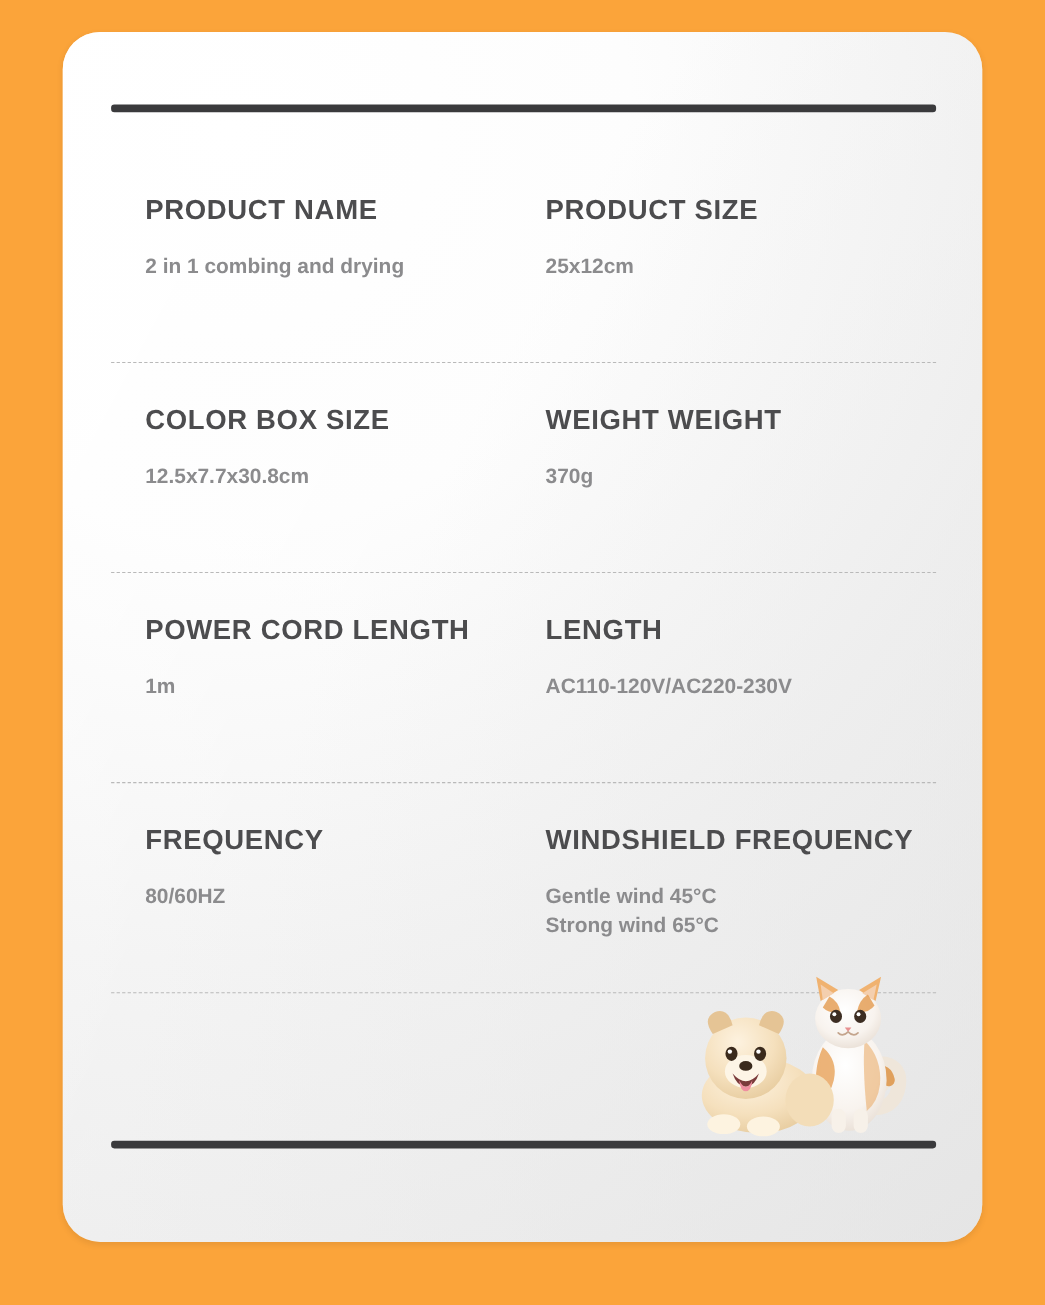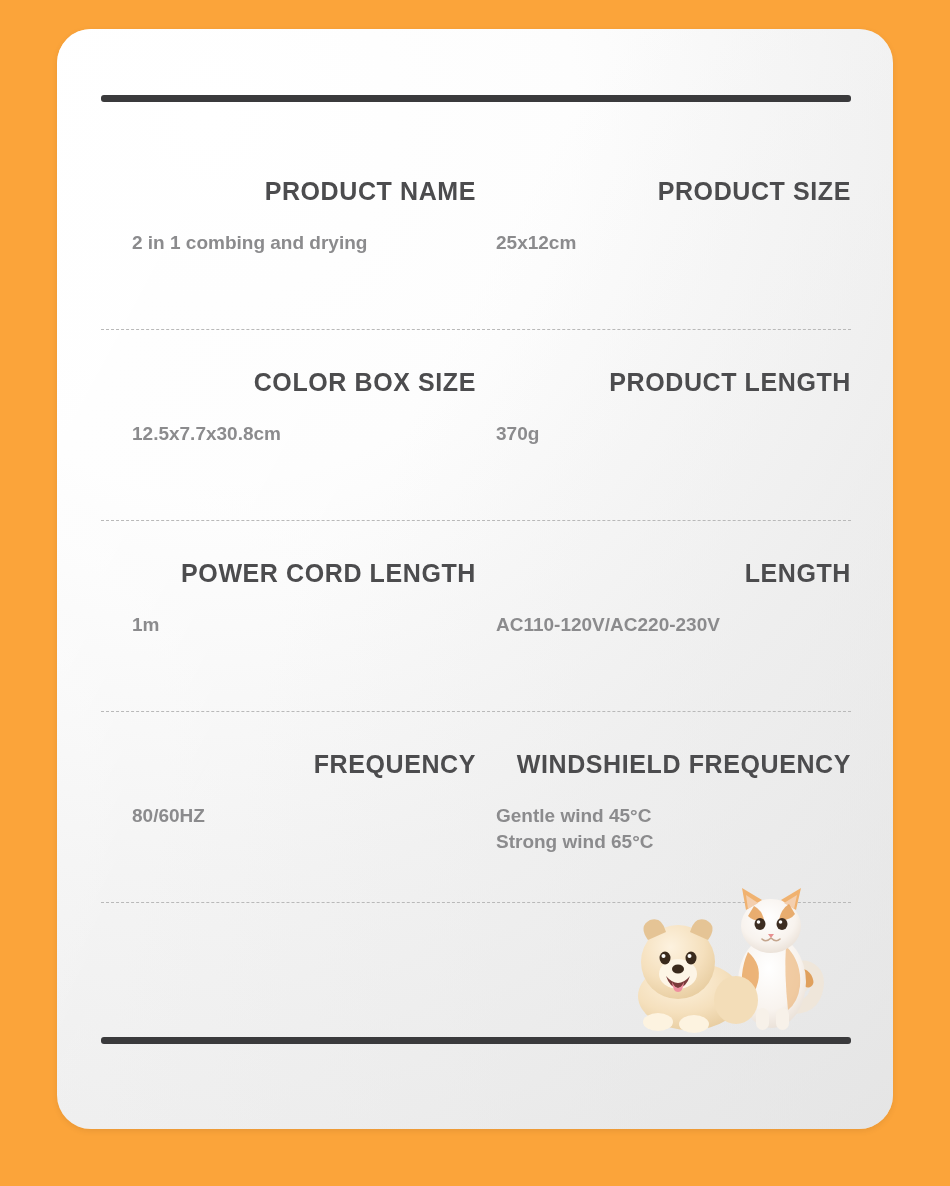--- a/index.html
+++ b/index.html
@@ -96,21 +96,20 @@
 
   .spec-cell.left  { padding-left: 31px; }
   .spec-cell.right { padding-left: 20px; }
 
   .spec-label {
     font-size: 25px;
     letter-spacing: 0.6px;
     color: #4c4c4e;
     font-weight: 700;
     white-space: nowrap;
-    text-align: right;
   }
 
   .spec-value {
     margin-top: 24px;
     font-size: 19px;
     color: #8b8b8d;
     font-weight: 700;
     line-height: 1.35;
     white-space: pre-line;
   }
@@ -147,21 +146,21 @@
             <div class="spec-value">25x12cm</div>
           </div>
         </div>
 
         <div class="spec-row">
           <div class="spec-cell left">
             <div class="spec-label">COLOR BOX SIZE</div>
             <div class="spec-value">12.5x7.7x30.8cm</div>
           </div>
           <div class="spec-cell right">
-            <div class="spec-label">PRODUCT LENGTH</div>
+            <div class="spec-label">WEIGHT WEIGHT</div>
             <div class="spec-value">370g</div>
           </div>
         </div>
 
         <div class="spec-row">
           <div class="spec-cell left">
             <div class="spec-label">POWER CORD LENGTH</div>
             <div class="spec-value">1m</div>
           </div>
           <div class="spec-cell right">

